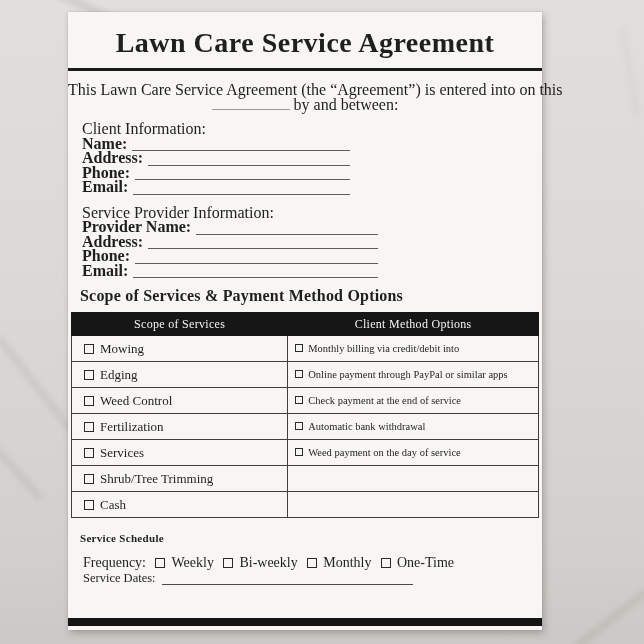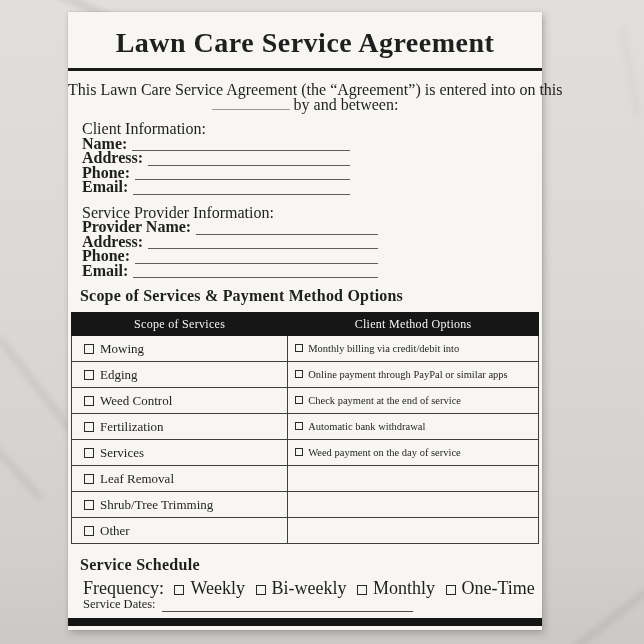--- a/index.html
+++ b/index.html
@@ -71,24 +71,24 @@
   td.svc-cell { font-size:13px; padding-left:12px; }
   td.pay-cell { font-size:10.5px; padding-left:7px; }
 
   .cb {
     display:inline-block; width:10px; height:10px; border:1.5px solid #2a2a2a;
     background:transparent; margin-right:6px; vertical-align:-1px;
   }
   .cb-sm { width:8px; height:8px; border-width:1.2px; margin-right:5px; vertical-align:0; }
 
   
-  .sched-heading { margin:11px 0 0 12px; font-size:16px; font-weight:bold; line-height:19px; letter-spacing:0.3px; }
-  .freq-line { margin:7px 0 0 15px; font-size:18px; line-height:15px; white-space:nowrap; }
+  .sched-heading { margin:11px 0 0 12px; font-size:11px; font-weight:bold; line-height:19px; letter-spacing:0.3px; }
+  .freq-line { margin:7px 0 0 15px; font-size:14px; line-height:15px; white-space:nowrap; }
   .freq-opt { margin-left:6px; }
-  .dates-line { margin:1px 0 0 15px; font-size:12.5px; line-height:15px; display:flex; align-items:flex-end; width:330px; }
+  .dates-line { margin:1px 0 0 15px; font-size:12.5px; line-height:15px; display:flex; align-items:center; width:330px; }
   .dates-line .flabel { margin-right:6px; white-space:nowrap; }
   .dates-line .blank { flex:1; border-bottom-color:#4a4a4a; height:12px; }
 
   .footer-bar { position:absolute; left:0; right:0; bottom:4px; height:8px; background:#141414; }
 </style>
 </head>
 <body>
 
 <div class="scene">
   <div class="vein vein-1"></div>
@@ -181,29 +181,25 @@
         </tr>
         <tr>
           <td class="svc-cell"><span class="cb"></span><span>Fertilization</span></td>
           <td class="pay-cell"><span class="cb cb-sm"></span><span>Automatic bank withdrawal</span></td>
         </tr>
         <tr>
           <td class="svc-cell"><span class="cb"></span><span>Services</span></td>
           <td class="pay-cell"><span class="cb cb-sm"></span><span>Weed payment on the day of service</span></td>
         </tr>
         <tr>
-          <td class="svc-cell"><span class="cb"></span><span>Leaf Removal</span></td>
-          <td class="pay-cell"><span></span></td>
-        </tr>
-        <tr>
           <td class="svc-cell"><span class="cb"></span><span>Shrub/Tree Trimming</span></td>
           <td class="pay-cell"><span></span></td>
         </tr>
         <tr>
-          <td class="svc-cell"><span class="cb"></span><span>Other</span></td>
+          <td class="svc-cell"><span class="cb"></span><span>Cash</span></td>
           <td class="pay-cell"><span></span></td>
         </tr>
       </tbody>
     </table>
 
     <div class="sched-heading">Service Schedule</div>
 
     <div class="freq-line">
       <span>Frequency:</span>
       <span class="freq-opt"><span class="cb"></span><span>Weekly</span></span>

